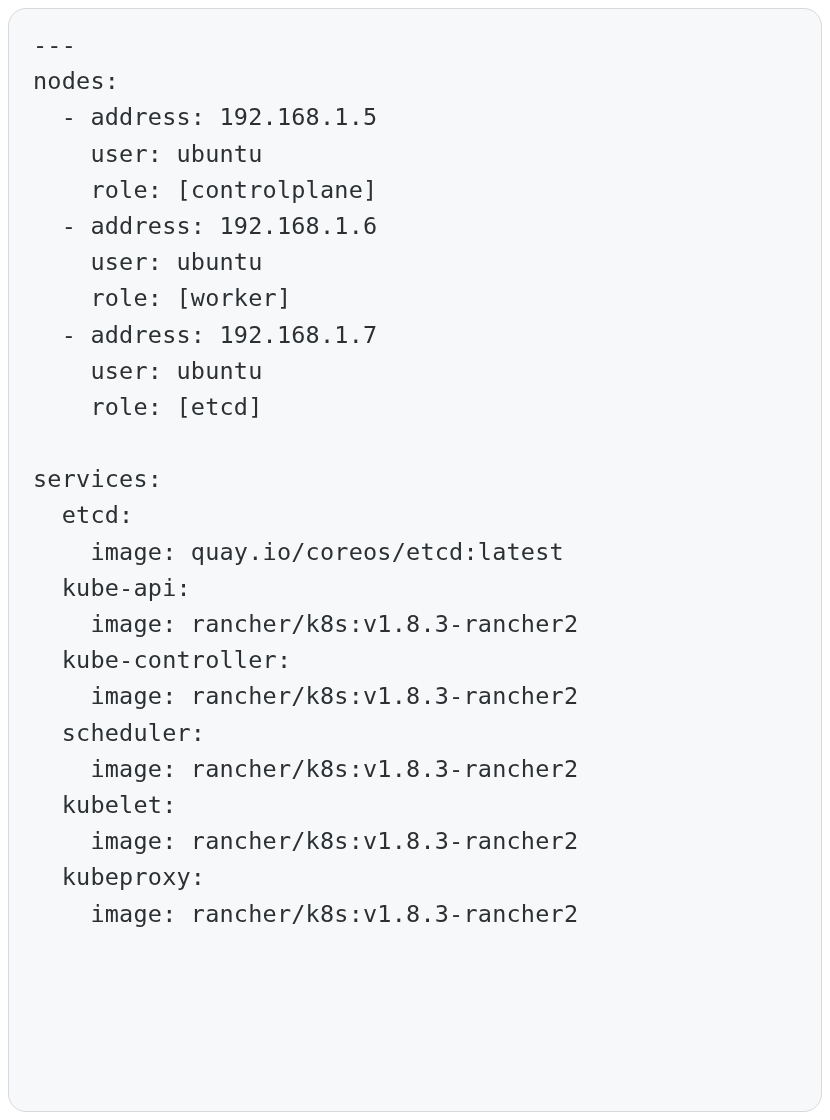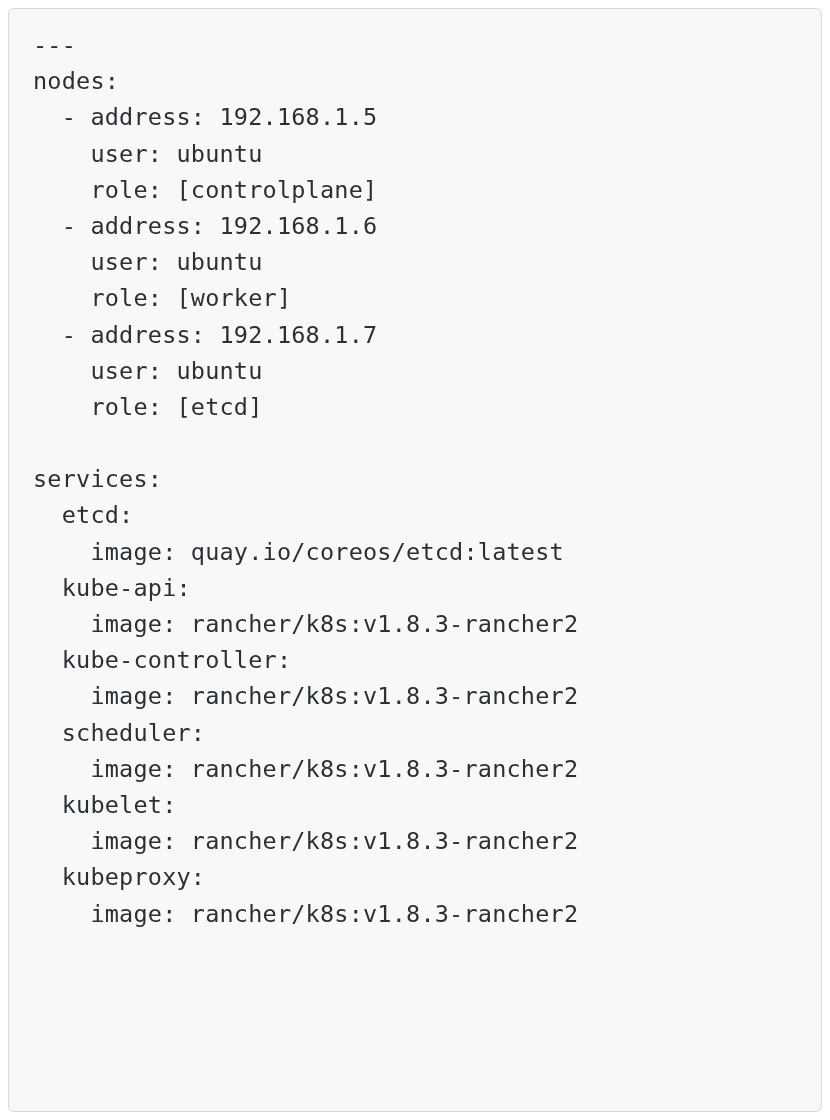--- a/index.html
+++ b/index.html
@@ -8,21 +8,21 @@
       box-sizing: border-box;
     }
     body {
       background: #ffffff;
       padding: 8px;
       font-family: 'SF Mono', 'Monaco', 'Menlo', 'Consolas', 'DejaVu Sans Mono', monospace;
     }
     .code-block {
       background: #f7f8f9;
       border: 1px solid #d6d8db;
-      border-radius: 6px;
+      border-radius: 18px;
       padding: 18px 24px 22px 24px;
       width: 814px;
       height: 1104px;
     }
     pre {
       font-family: 'SF Mono', 'Monaco', 'Menlo', 'Consolas', 'DejaVu Sans Mono', monospace;
       font-size: 23.5px;
       line-height: 1.54;
       color: #2c3033;
       white-space: pre;

